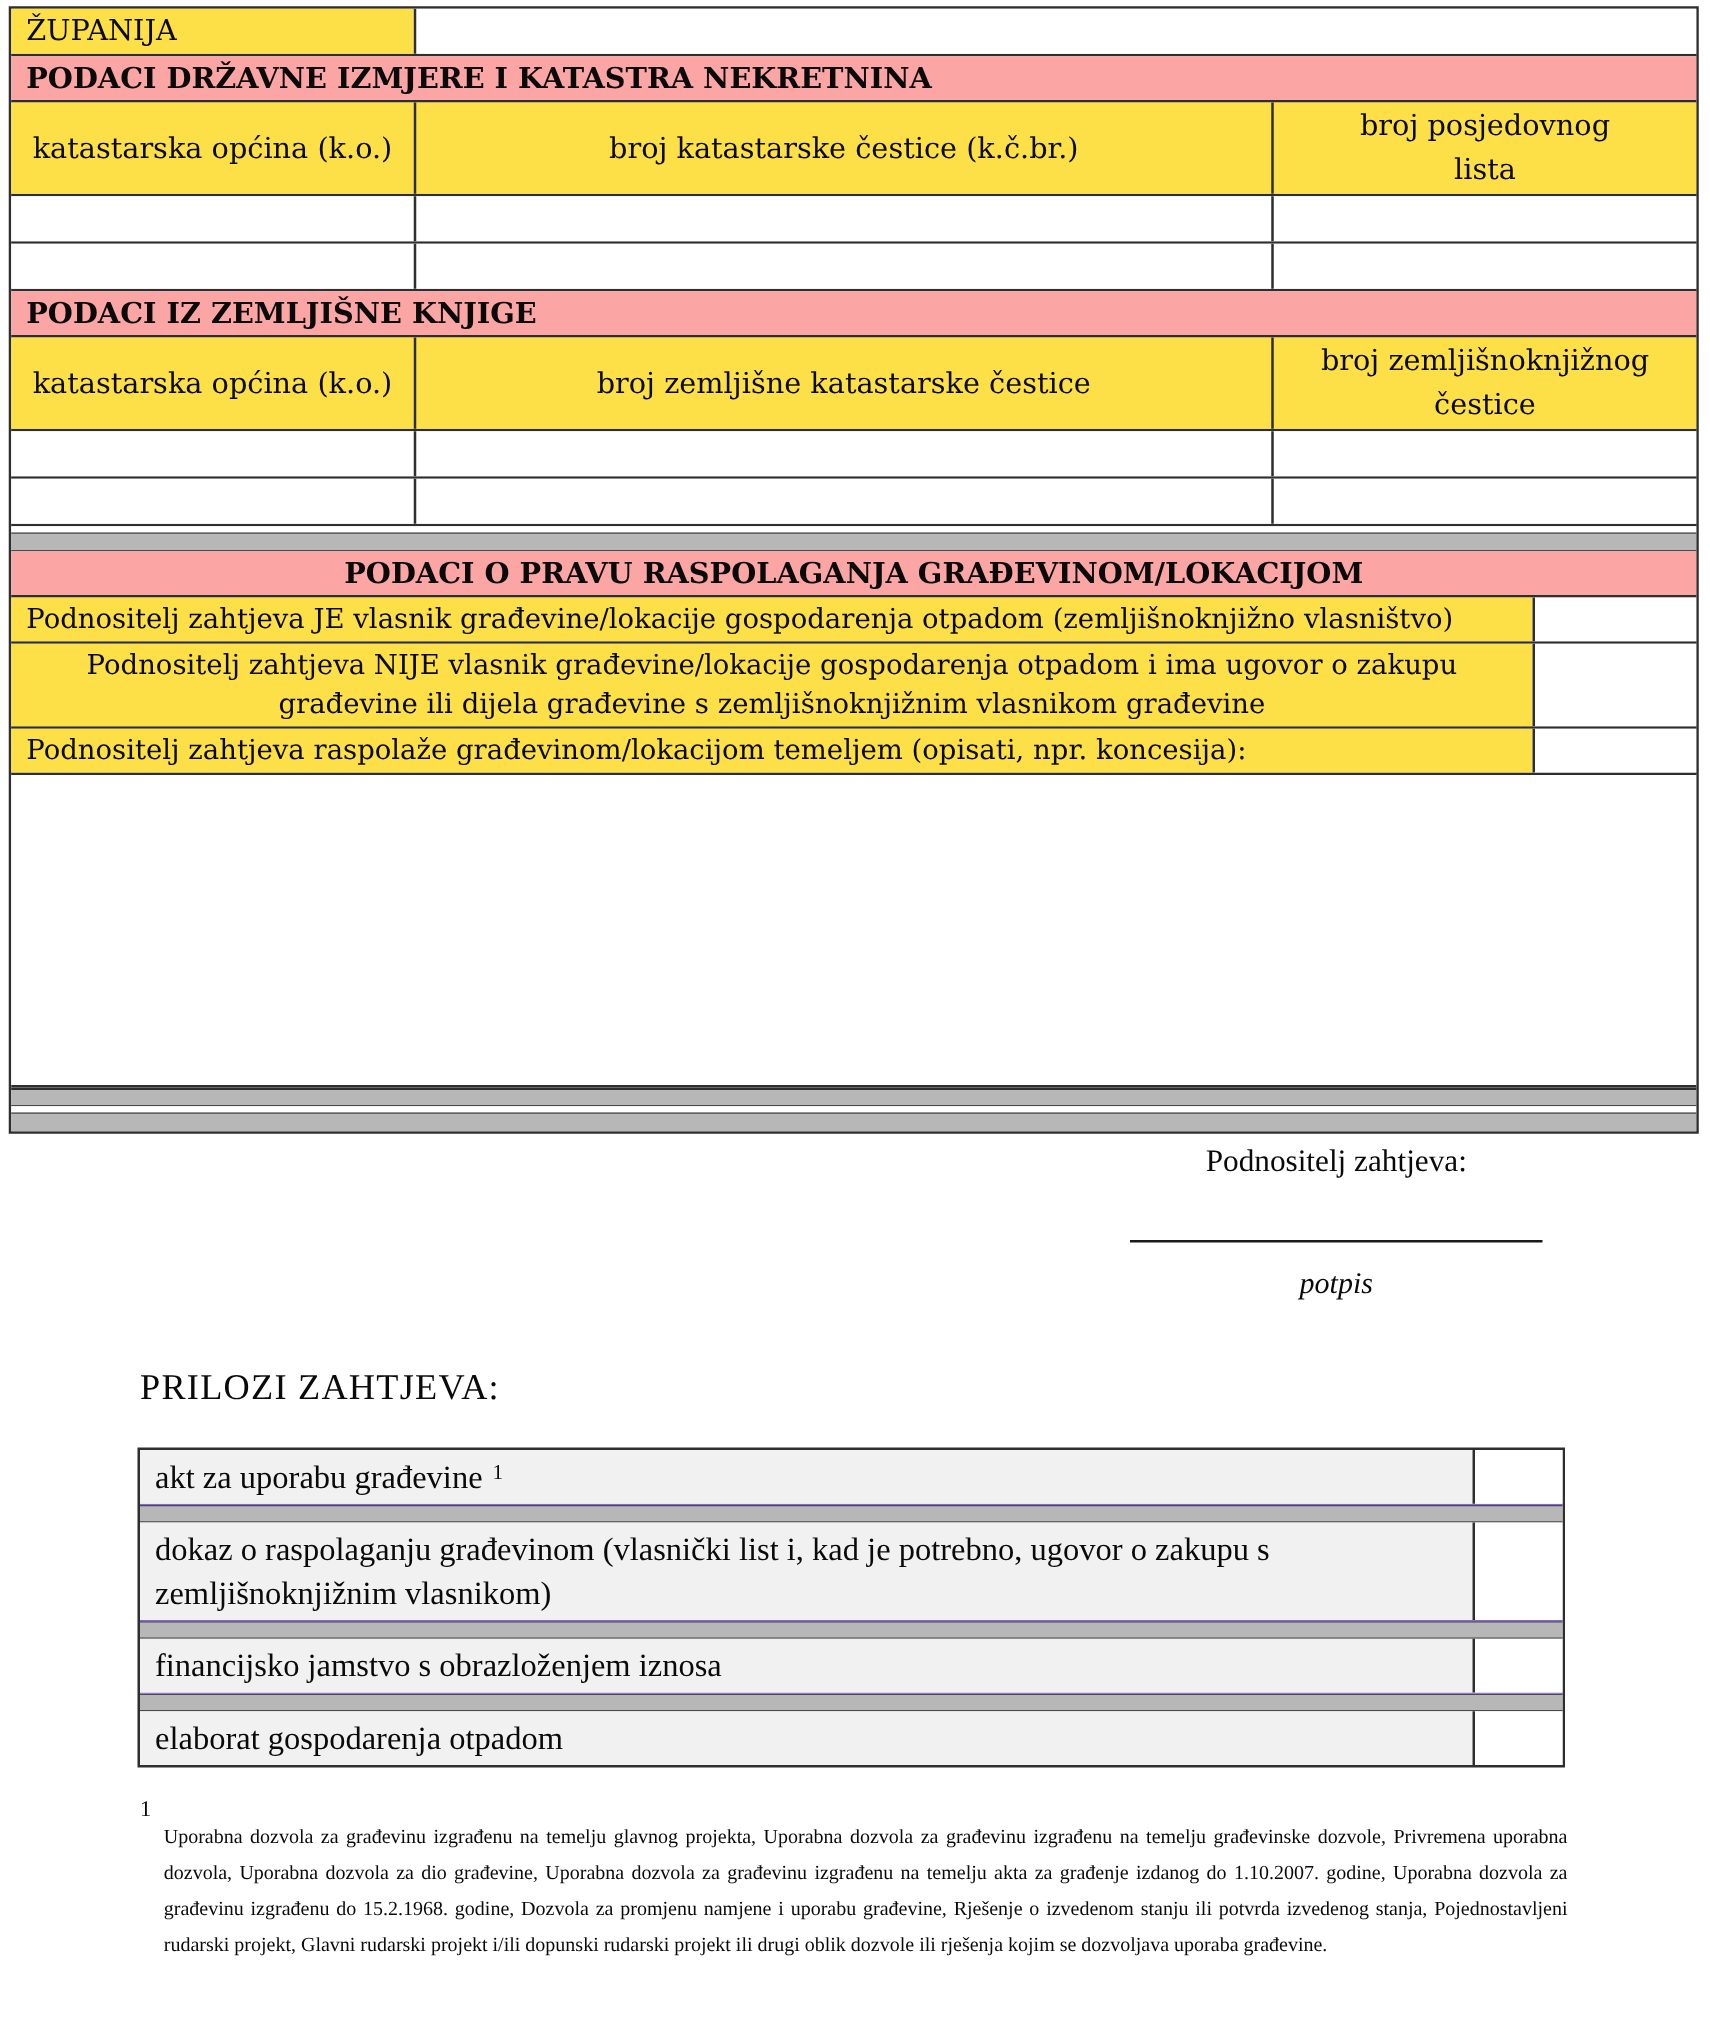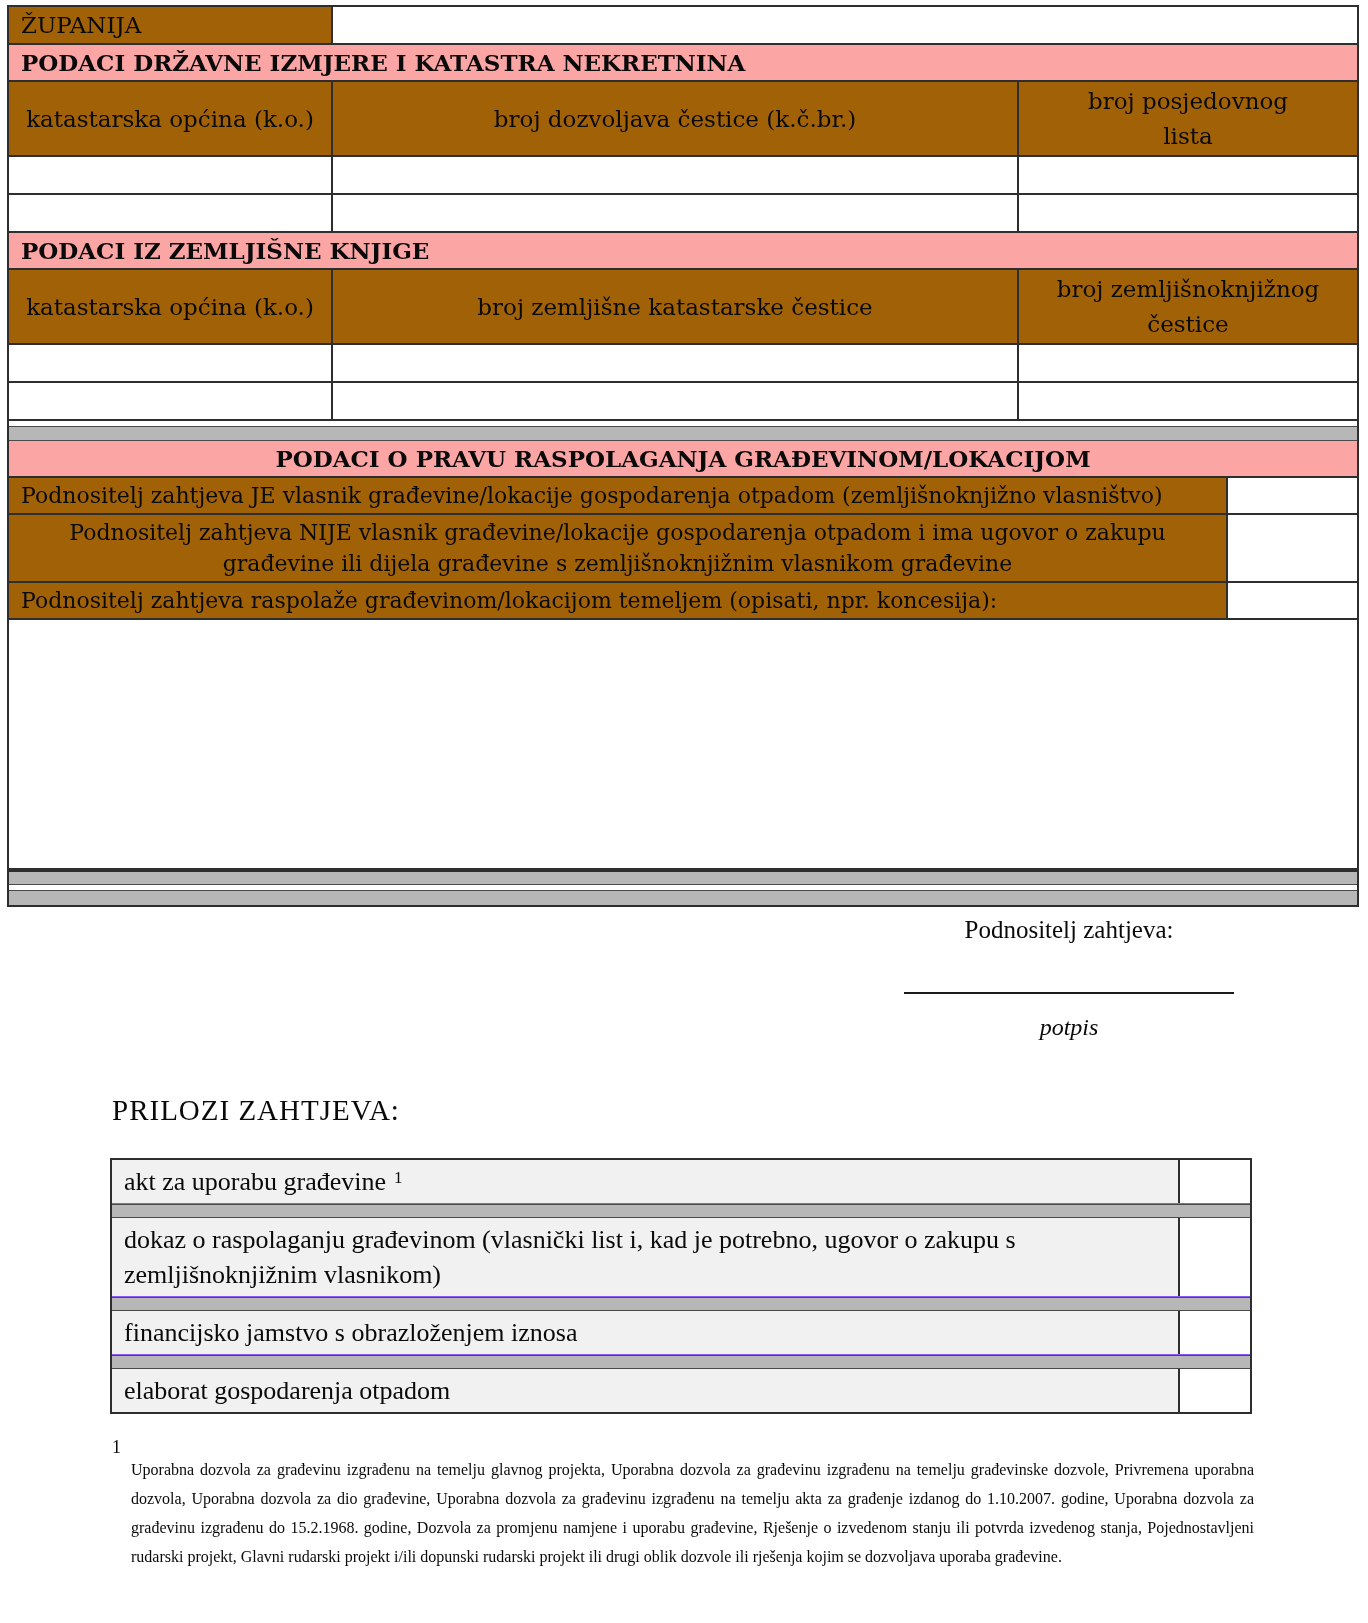--- a/index.html
+++ b/index.html
@@ -14,21 +14,21 @@
   
   .top-table {
     position: absolute; left: 7px; top: 5px; width: 1352px;
     border: 2px solid #2e2e2e;
     font-size: 23px;
   }
   .row { display: flex; border-bottom: 2px solid #2e2e2e; }
   .row:last-child { border-bottom: none; }
   .cell { padding: 2px 12px; display: flex; align-items: center; }
   .cell + .cell { border-left: 2px solid #2e2e2e; }
-  .gray  { background: #a16207; }
+  .gray  { background: #fde047; }
   .white { background: #ffffff; }
   .c { justify-content: center; text-align: center; }
   .col1 { width: 322px; flex: none; }
   .col2 { width: 686px; flex: none; }
   .col3 { flex: 1; }
   .grow { flex: 1; }
   .h38 { min-height: 38px; }
   .h37 { min-height: 37px; }
   .h68 { min-height: 68px; }
   .h36 { min-height: 36px; }
@@ -104,21 +104,21 @@
 
   <div class="row h38">
     <div class="cell gray col1">ŽUPANIJA</div>
     <div class="cell white grow"></div>
   </div>
 
   <div class="row h37 title-row">PODACI DRŽAVNE IZMJERE I KATASTRA NEKRETNINA</div>
 
   <div class="row h68">
     <div class="cell gray col1 c">katastarska općina (k.o.)</div>
-    <div class="cell gray col2 c">broj dozvoljava čestice (k.č.br.)</div>
+    <div class="cell gray col2 c">broj katastarske čestice (k.č.br.)</div>
     <div class="cell gray col3 c">
       <span class="wrap-narrow-220">broj posjedovnog lista</span>
     </div>
   </div>
 
   <div class="row h38">
     <div class="cell white col1"></div>
     <div class="cell white col2"></div>
     <div class="cell white col3"></div>
   </div>

